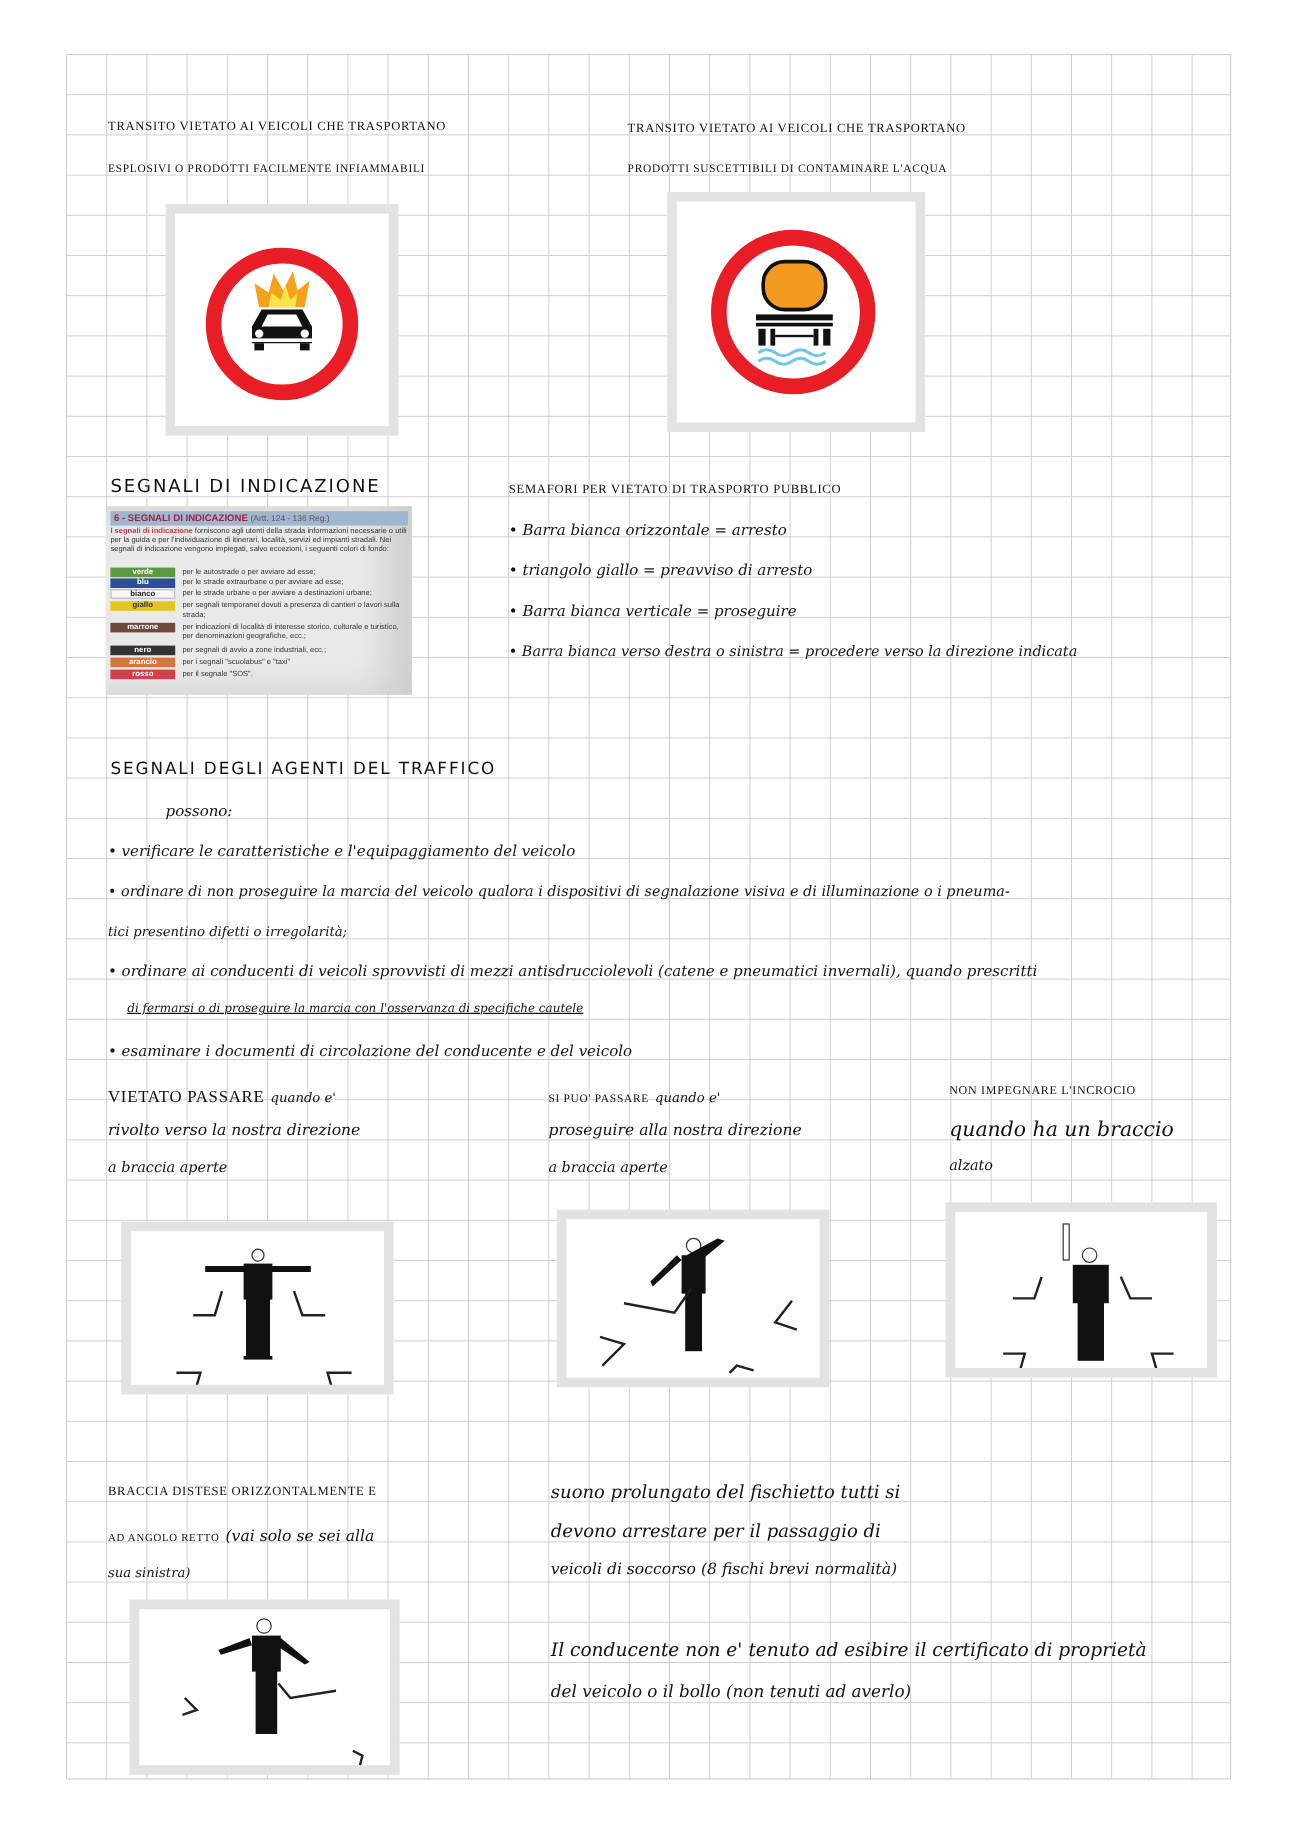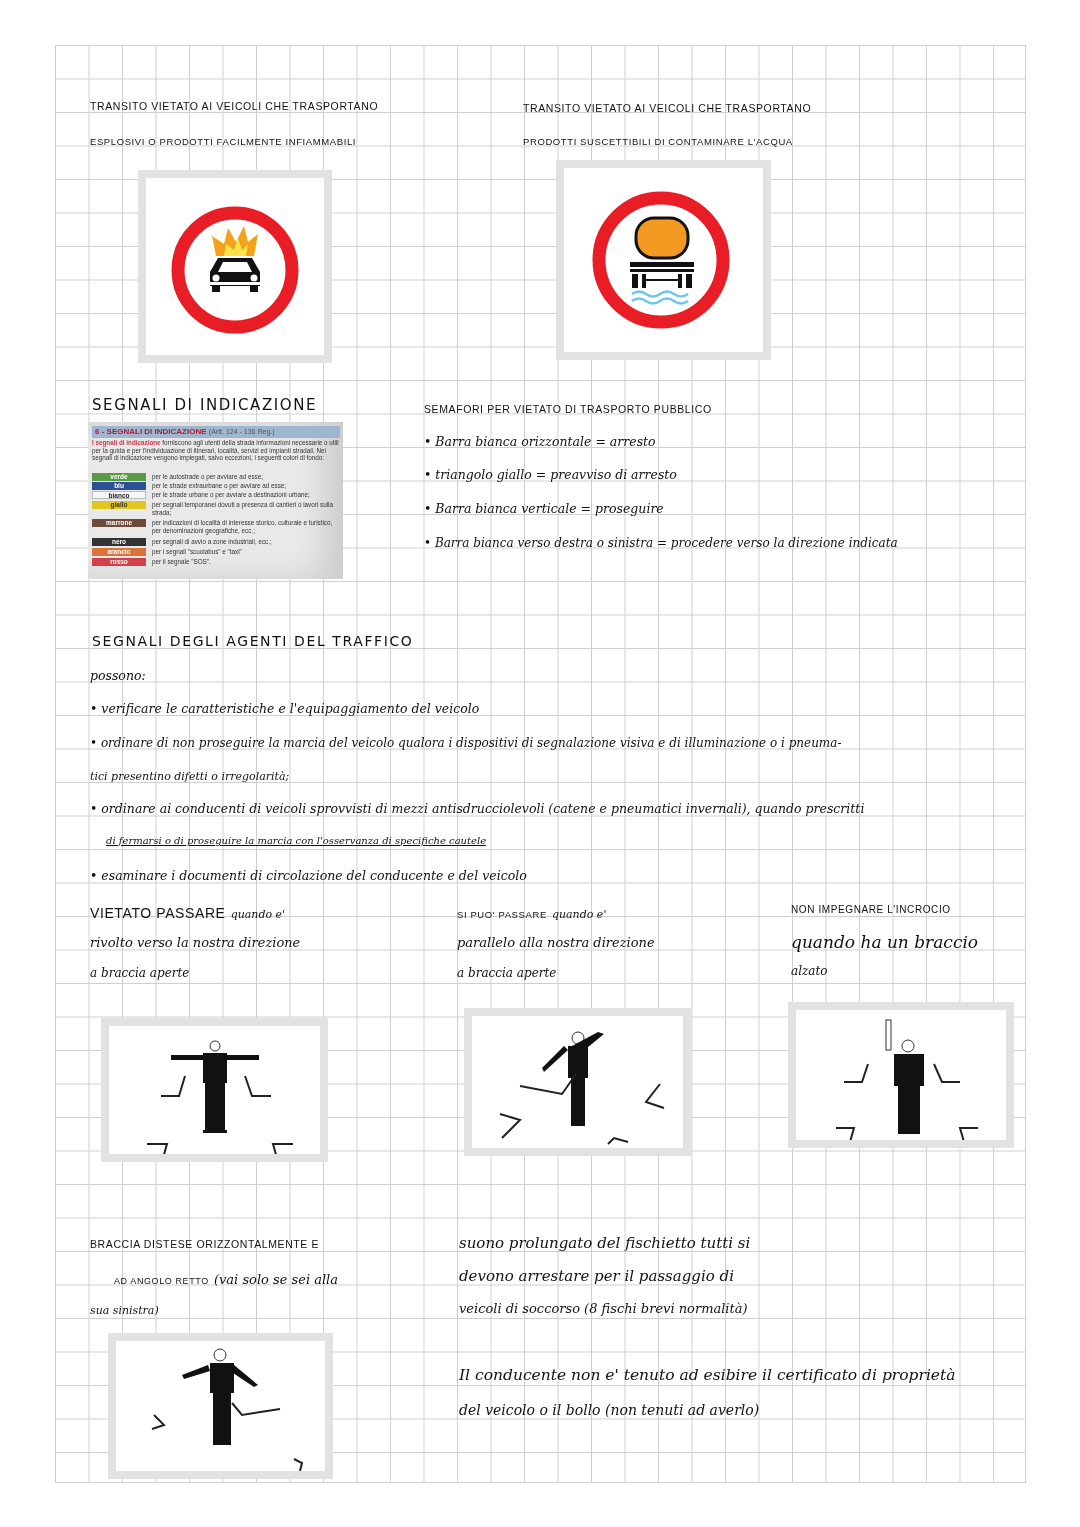--- a/index.html
+++ b/index.html
@@ -4,21 +4,21 @@
 <style>
   html,body{margin:0;padding:0;background:#ffffff;}
   body{width:1080px;height:1527px;position:relative;overflow:hidden;font-family:"DejaVu Sans",sans-serif;color:#111;}
   .grid{position:absolute;left:55px;top:45px;width:970px;height:1437px;
     background-image:
       linear-gradient(to right,#cfcfcf 1px,transparent 1px),
       linear-gradient(to bottom,#cfcfcf 1px,transparent 1px);
     background-size:33.5px 33.5px;
     border-right:1px solid #cfcfcf;border-bottom:1px solid #cfcfcf;}
   .t{position:absolute;white-space:nowrap;line-height:1;}
-  .caps{font-family:Liberation Sans, sans-serif;font-size:10.5px;letter-spacing:0.6px;font-weight:400;text-align:right;}
+  .caps{font-family:Liberation Serif, serif;font-size:10.5px;letter-spacing:0.6px;font-weight:400;text-align:right;}
   .capsL{font-family:"DejaVu Sans",sans-serif;font-size:15px;letter-spacing:1.6px;}
   .hand{font-family:"DejaVu Serif",serif;font-style:italic;font-size:12.5px;}
   .handL{font-family:"DejaVu Serif",serif;font-style:italic;font-size:12px;}
   .frame{position:absolute;background:#fff;border:8px solid #e2e2e2;box-sizing:border-box;}
   .book{position:absolute;left:88px;top:422px;width:255px;height:157px;background:#e9e9e9;
     box-shadow:inset -20px 0 30px rgba(0,0,0,0.12);overflow:hidden;font-family:"Liberation Sans",sans-serif;}
   .book .hdr{position:absolute;left:4px;top:4px;width:245px;height:12px;background:#9fb6cf;color:#a5203a;font-size:8px;font-weight:bold;padding-left:3px;line-height:12px;}
   .book .hdr span{color:#555;font-weight:normal;font-size:7px;}
   .book .intro{position:absolute;left:4px;top:17px;width:248px;font-size:6.3px;line-height:7.6px;color:#333;}
   .book .intro b.r{color:#c73a4a;}
@@ -104,21 +104,21 @@
     </div>
 </div>
 
 <div class="t caps" style="left:424px;top:404px;">SEMAFORI PER VIETATO DI TRASPORTO PUBBLICO</div>
 <div class="t hand" style="left:424px;top:436px;">• Barra bianca orizzontale = arresto</div>
 <div class="t hand" style="left:424px;top:469px;">• triangolo giallo = preavviso di arresto</div>
 <div class="t hand" style="left:424px;top:503px;">• Barra bianca verticale = proseguire</div>
 <div class="t hand" style="left:424px;top:537px;font-size:12px;">• Barra bianca verso destra o sinistra = procedere verso la direzione indicata</div>
 
 <div class="t capsL" style="left:92px;top:634px;font-size:14px;">SEGNALI DEGLI AGENTI DEL TRAFFICO</div>
-<div class="t hand" style="left:90px;top:670px;">possono:</div>
+<div class="t hand" style="left:90px;top:670px;padding-left:48px;">possono:</div>
 <div class="t hand" style="left:90px;top:703px;">• verificare le caratteristiche e l'equipaggiamento del veicolo</div>
 <div class="t hand" style="left:90px;top:737px;font-size:12px;">• ordinare di non proseguire la marcia del veicolo qualora i dispositivi di segnalazione visiva e di illuminazione o i pneuma-</div>
 <div class="t hand" style="left:90px;top:771px;font-size:11px;">tici presentino difetti o irregolarità;</div>
 <div class="t hand" style="left:90px;top:803px;font-size:12.5px;">• ordinare ai conducenti di veicoli sprovvisti di mezzi antisdrucciolevoli (catene e pneumatici invernali), quando prescritti</div>
 <div class="t hand" style="left:106px;top:836px;font-size:10px;text-decoration:underline;">di fermarsi o di proseguire la marcia con l'osservanza di specifiche cautele</div>
 <div class="t hand" style="left:90px;top:870px;">• esaminare i documenti di circolazione del conducente e del veicolo</div>
 
 <div class="t" style="left:90px;top:905px;"><span class="caps" style="font-size:14px;">VIETATO PASSARE</span> <span class="hand" style="font-size:11px;">quando e'</span></div>
 <div class="t hand" style="left:90px;top:936px;font-size:13px;">rivolto verso la nostra direzione</div>
 <div class="t handL" style="left:90px;top:967px;">a braccia aperte</div>
@@ -130,21 +130,21 @@
     <rect x="96" y="56" width="20" height="50" fill="#111"></rect>
     <rect x="94" y="104" width="24" height="3" fill="#111"></rect>
     <path d="M76,50 L70,70 L52,70" fill="none" stroke="#222" stroke-width="2"></path>
     <path d="M136,50 L143,70 L162,70" fill="none" stroke="#222" stroke-width="2"></path>
     <path d="M38,118 L58,118 L54,132" fill="none" stroke="#222" stroke-width="2"></path>
     <path d="M184,118 L164,118 L168,132" fill="none" stroke="#222" stroke-width="2"></path>
   </svg>
 </div>
 
 <div class="t" style="left:457px;top:905px;"><span class="caps" style="font-size:9.5px;">SI PUO' PASSARE</span> <span class="hand" style="font-size:11px;">quando e'</span></div>
-<div class="t hand" style="left:457px;top:936px;font-size:13px;">parallelo alla nostra direzione</div>
+<div class="t hand" style="left:457px;top:936px;font-size:13px;">proseguire alla nostra direzione</div>
 <div class="t handL" style="left:457px;top:967px;">a braccia aperte</div>
 <div class="frame" style="left:464px;top:1008px;width:227px;height:148px;">
   <svg width="211" height="132" viewBox="0 0 211 132">
     <circle cx="106" cy="22" r="6" fill="#fff" stroke="#333"></circle>
     <path d="M100,30 L126,16 L132,18 L110,36 Z" fill="#111"></path>
     <path d="M96,34 L72,56 L70,52 L92,30 Z" fill="#111"></path>
     <rect x="96" y="30" width="20" height="32" fill="#111"></rect>
     <rect x="99" y="60" width="14" height="50" fill="#111"></rect>
     <path d="M48,70 L90,78 L104,58" fill="none" stroke="#222" stroke-width="2"></path>
     <path d="M188,68 L174,86 L192,92" fill="none" stroke="#222" stroke-width="2"></path>
@@ -163,21 +163,21 @@
     <rect x="98" y="44" width="30" height="32" fill="#111"></rect>
     <rect x="102" y="74" width="22" height="50" fill="#111"></rect>
     <path d="M72,54 L66,72 L48,72" fill="none" stroke="#222" stroke-width="2"></path>
     <path d="M138,54 L146,72 L164,72" fill="none" stroke="#222" stroke-width="2"></path>
     <path d="M40,118 L58,118 L54,132" fill="none" stroke="#222" stroke-width="2"></path>
     <path d="M182,118 L164,118 L168,132" fill="none" stroke="#222" stroke-width="2"></path>
   </svg>
 </div>
 
 <div class="t caps" style="left:90px;top:1239px;font-size:10.5px;">BRACCIA DISTESE ORIZZONTALMENTE E</div>
-<div class="t" style="left:90px;top:1271px;"><span class="caps" style="font-size:9px;margin-left:24px;">AD ANGOLO RETTO</span> <span class="hand" style="font-size:13px;">(vai solo se sei alla</span></div>
+<div class="t" style="left:90px;top:1271px;"><span class="caps" style="font-size:9px;">AD ANGOLO RETTO</span> <span class="hand" style="font-size:13px;">(vai solo se sei alla</span></div>
 <div class="t hand" style="left:90px;top:1305px;font-size:11px;text-align:center;">sua sinistra)</div>
 <div class="frame" style="left:108px;top:1333px;width:225px;height:146px;">
   <svg width="209" height="130" viewBox="0 0 209 130">
     <circle cx="104" cy="14" r="6" fill="#fff" stroke="#333"></circle>
     <path d="M92,24 L66,34 L68,38 L94,30 Z" fill="#111"></path>
     <path d="M118,24 L142,44 L138,46 L114,30 Z" fill="#111"></path>
     <rect x="94" y="22" width="24" height="30" fill="#111"></rect>
     <rect x="97" y="50" width="18" height="54" fill="#111"></rect>
     <path d="M116,62 L126,74 L164,68" fill="none" stroke="#222" stroke-width="2"></path>
     <path d="M38,74 L48,84 L36,88" fill="none" stroke="#222" stroke-width="2"></path>

